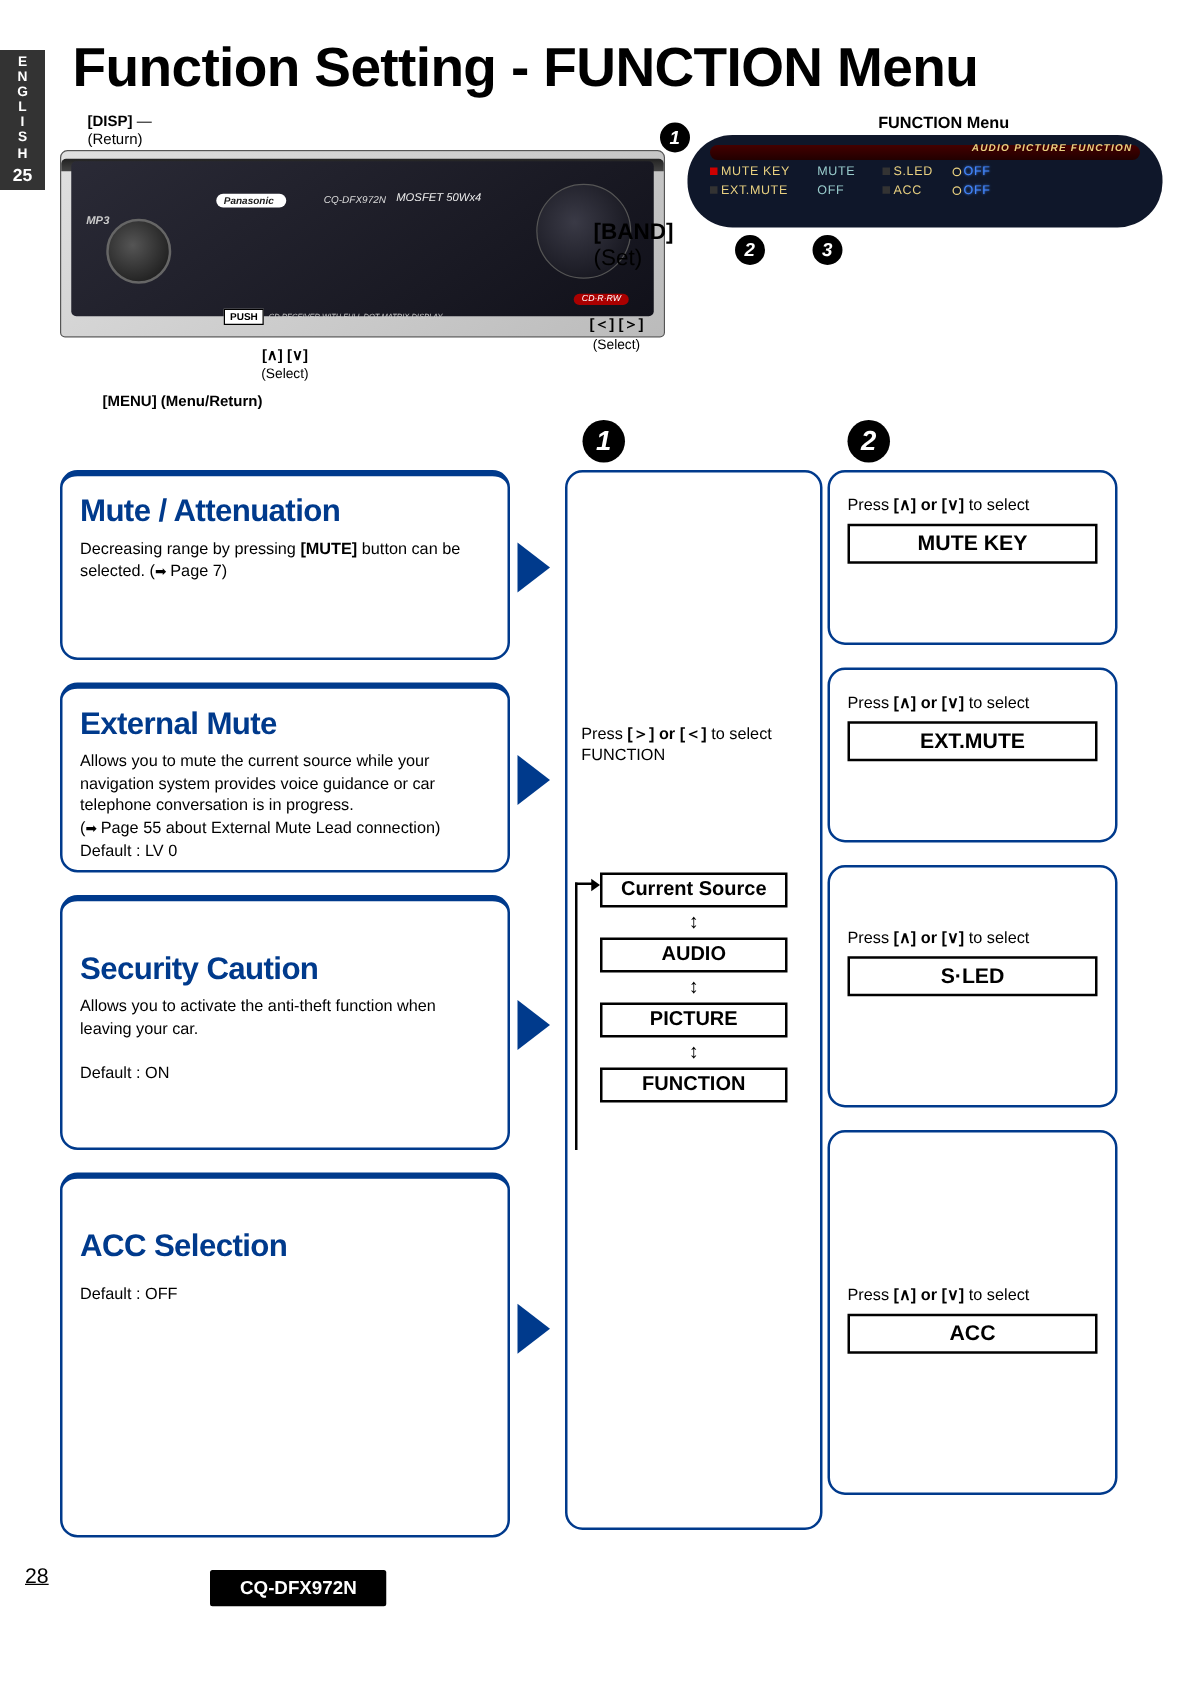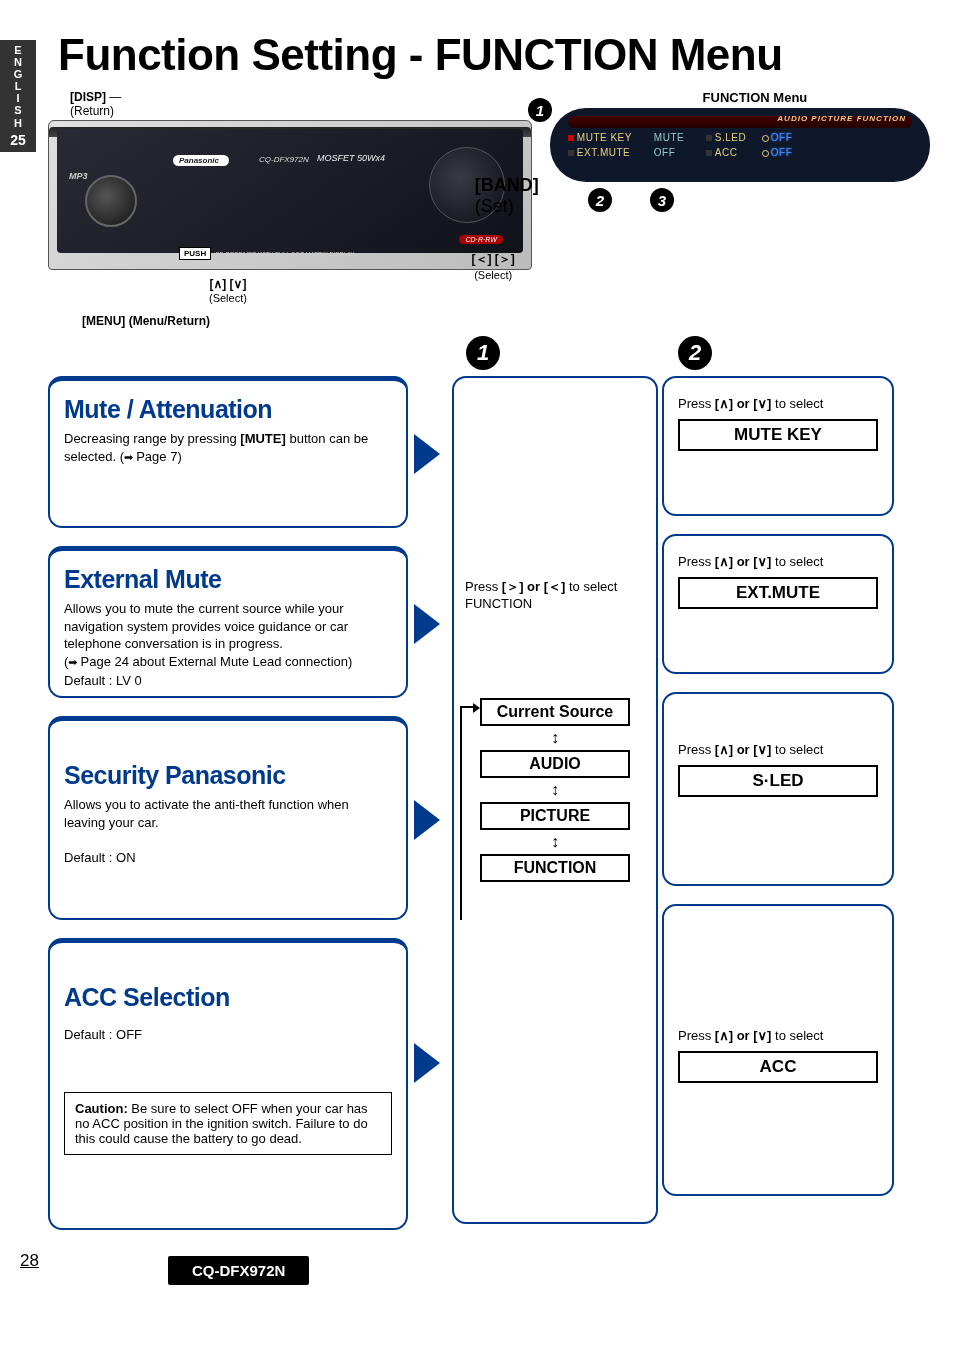--- a/index.html
+++ b/index.html
@@ -508,39 +508,36 @@
         <p>
           <span>Decreasing range by pressing </span><b>[MUTE]</b><span> button can be selected. (</span><span class="page-ref">Page 7</span><span>)</span>
         </p>
         <div class="rt-tri"></div>
       </div>
 
       <div class="fbox short" style="height:152px">
         <h2>External Mute</h2>
         <p>
           <span>Allows you to mute the current source while your navigation system provides voice guidance or car telephone conversation is in progress.</span><br>
-          (<span class="page-ref">Page 24 about External Mute Lead connection</span>)
+          (<span class="page-ref">Page 55 about External Mute Lead connection</span>)
         </p>
         <p class="default" style="margin-top:-8px">Default : LV  0</p>
         <div class="rt-tri"></div>
       </div>
 
       <div class="fbox short" style="height:204px">
-        <h2 style="margin-top:26px">Security Panasonic</h2>
+        <h2 style="margin-top:26px">Security Caution</h2>
         <p>Allows you to activate the anti-theft function when leaving your car.</p>
         <p class="default" style="margin-top:18px">Default : ON</p>
         <div class="rt-tri"></div>
       </div>
 
       <div class="fbox short" style="height:292px">
         <h2 style="margin-top:26px">ACC Selection</h2>
         <p class="default" style="margin-top:14px">Default : OFF</p>
-        <div class="caution-box" style="margin-top:48px">
-          <b>Caution:</b><span> Be sure to select OFF when your car has no ACC position in the ignition switch. Failure to do this could cause the battery to go dead.</span>
-        </div>
         <div class="rt-tri" style="top:42%"></div>
       </div>
 
     </div>
 
     <div class="col mid">
       <div class="midbox">
         <div class="mid-inner" style="top:174px;">
           <p class="mid-text" style="margin-top:26px">
             <span>Press  </span><b class="chev">[＞] or [＜]</b><span> to select FUNCTION</span>

